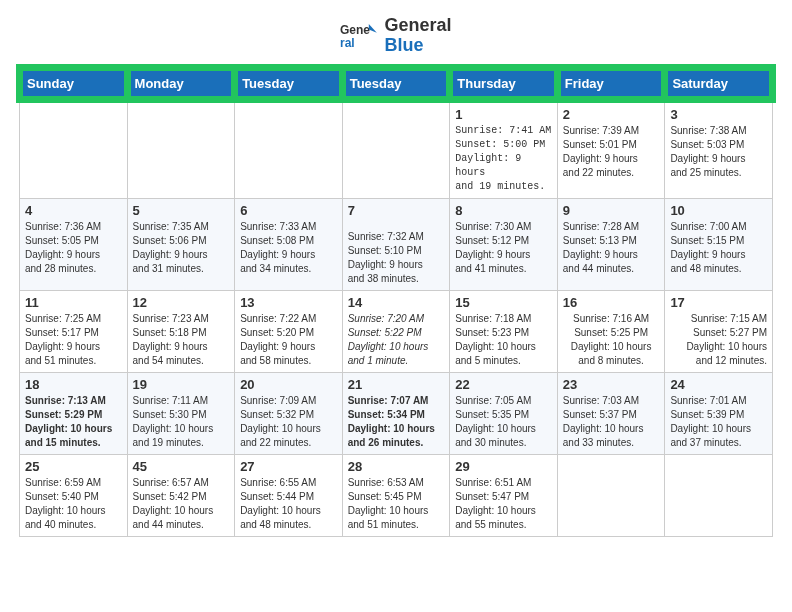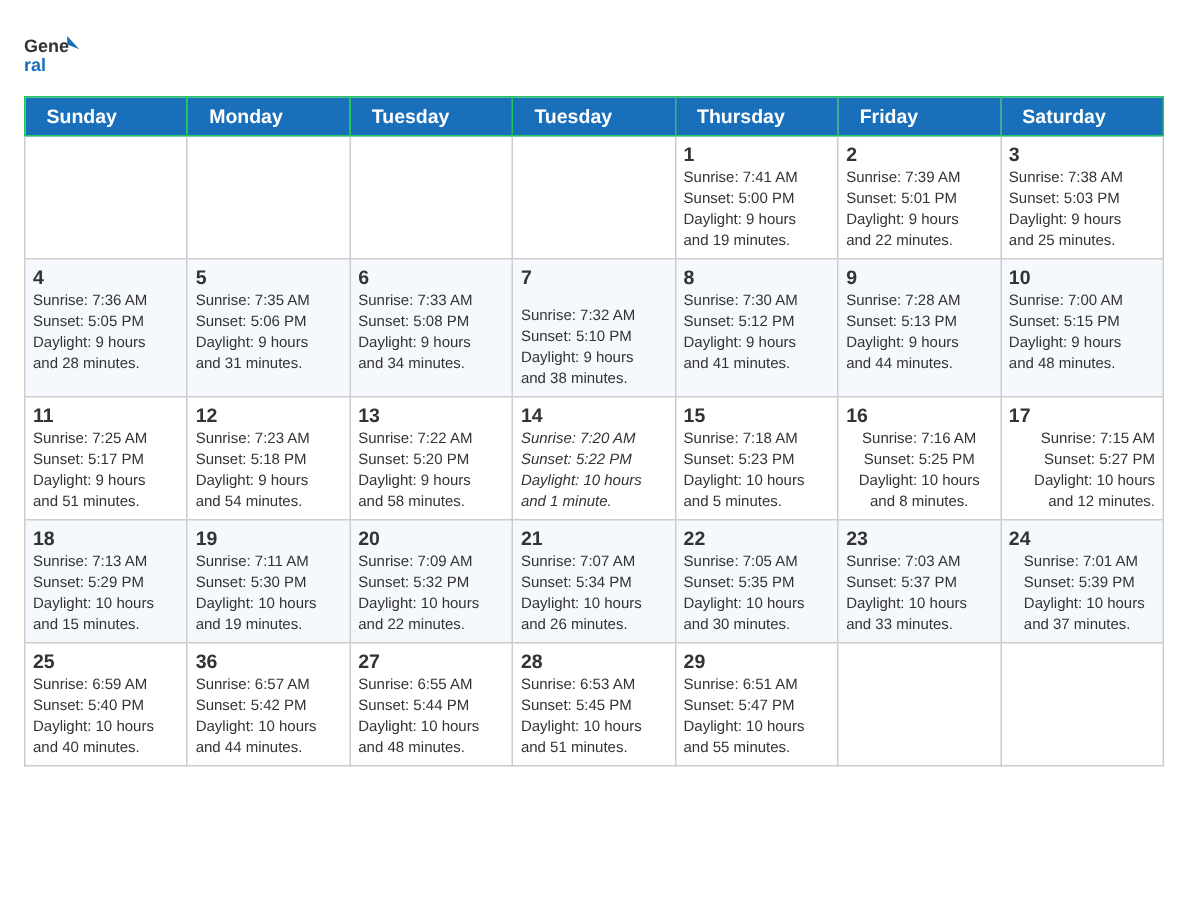--- a/index.html
+++ b/index.html
@@ -5,21 +5,21 @@
     * { margin: 0; padding: 0; box-sizing: border-box; }
     body {
       font-family: Arial, sans-serif;
       background: #fff;
       width: 792px;
       min-height: 612px;
       padding: 16px;
     }
     .header-section {
       display: flex;
-      justify-content: flex-start;
+      justify-content: center;
       align-items: flex-start;
       margin-bottom: 8px;
     }
     .logo {
       display: flex;
       align-items: center;
       gap: 4px;
     }
     .title-block {
       text-align: right;
@@ -36,24 +36,24 @@
     }
     table {
       width: 100%;
       border-collapse: collapse;
       table-layout: fixed;
     }
     thead tr th {
       background-color: #1a6fba;
       color: #fff;
       text-align: left;
-      padding: 5px 14px;
+      padding: 5px 4px;
       font-size: 13px;
       font-weight: bold;
-      border: 1px solid #22c55e;
+      border: 7px solid #22c55e;
     }
     tbody tr td {
       border: 1px solid #ccc;
       vertical-align: top;
       padding: 4px 5px;
       font-size: 10.5px;
       color: #333;
       height: 80px;
     }
     .day-number {
@@ -81,20 +81,24 @@
 </head>
 <body>
 
 <div class="header-section">
   <div class="logo">
     <svg width="40" height="40" viewBox="0 0 50 40">
       <text x="0" y="18" font-size="15" font-weight="bold" font-family="Arial" fill="#333">Gene</text>
       <text x="0" y="34" font-size="15" font-weight="bold" font-family="Arial" fill="#1a6fba">ral</text>
       <polygon points="36,5 46,16 36,12" fill="#1a6fba"></polygon>
     </svg>
+    <div style="line-height:1.1">
+      <div style="font-size:18px;font-weight:bold;color:#333"><span style="color:#333">Gene</span>ral</div>
+      <div style="font-size:18px;font-weight:bold;color:#1a6fba">Blue</div>
+    </div>
   </div>
   <div class="title-block">
     <div class="calendar-title"></div>
     <div class="calendar-subtitle"></div>
   </div>
 </div>
 
 <table>
   <thead>
     <tr>
@@ -108,21 +112,21 @@
       </tr>
   </thead>
   <tbody id="calendar-body">
   <tr>
         <td class="empty-cell"></td>
         <td class="empty-cell"></td>
         <td class="empty-cell"></td>
         <td class="empty-cell"></td>
         <td>
           <span class="day-number">1</span>
-          <div class="day-info" style="white-space: pre-line;">Sunrise: 7:41 AM
+          <div class="day-info" style="white-space: pre-line; font-family: Liberation Mono, monospace;">Sunrise: 7:41 AM
 Sunset: 5:00 PM
 Daylight: 9 hours
 and 19 minutes.</div>
         </td>
         <td>
           <span class="day-number">2</span>
           <div class="day-info" style="white-space: pre-line;">Sunrise: 7:39 AM
 Sunset: 5:01 PM
 Daylight: 9 hours
 and 22 minutes.</div>
@@ -233,78 +237,78 @@
           <span class="day-number">17</span>
           <div class="day-info" style="white-space: pre-line; text-align: right;">Sunrise: 7:15 AM
 Sunset: 5:27 PM
 Daylight: 10 hours
 and 12 minutes.</div>
         </td>
       </tr>
       <tr>
         <td>
           <span class="day-number">18</span>
-          <div class="day-info" style="white-space: pre-line;">Sunrise: 7:13 AM
+          <div class="day-info" style="white-space: pre-line; font-weight: bold;">Sunrise: 7:13 AM
 Sunset: 5:29 PM
 Daylight: 10 hours
 and 15 minutes.</div>
         </td>
         <td>
           <span class="day-number">19</span>
           <div class="day-info" style="white-space: pre-line;">Sunrise: 7:11 AM
 Sunset: 5:30 PM
 Daylight: 10 hours
 and 19 minutes.</div>
         </td>
         <td>
           <span class="day-number">20</span>
           <div class="day-info" style="white-space: pre-line;">Sunrise: 7:09 AM
 Sunset: 5:32 PM
 Daylight: 10 hours
 and 22 minutes.</div>
         </td>
         <td>
           <span class="day-number">21</span>
-          <div class="day-info" style="white-space: pre-line;">Sunrise: 7:07 AM
+          <div class="day-info" style="white-space: pre-line; font-weight: bold;">Sunrise: 7:07 AM
 Sunset: 5:34 PM
 Daylight: 10 hours
 and 26 minutes.</div>
         </td>
         <td>
           <span class="day-number">22</span>
           <div class="day-info" style="white-space: pre-line;">Sunrise: 7:05 AM
 Sunset: 5:35 PM
 Daylight: 10 hours
 and 30 minutes.</div>
         </td>
         <td>
           <span class="day-number">23</span>
           <div class="day-info" style="white-space: pre-line;">Sunrise: 7:03 AM
 Sunset: 5:37 PM
 Daylight: 10 hours
 and 33 minutes.</div>
         </td>
         <td>
           <span class="day-number">24</span>
-          <div class="day-info" style="white-space: pre-line; margin-left: 10px;">Sunrise: 7:01 AM
+          <div class="day-info" style="white-space: pre-line;">Sunrise: 7:01 AM
 Sunset: 5:39 PM
 Daylight: 10 hours
 and 37 minutes.</div>
         </td>
       </tr>
       <tr>
         <td>
           <span class="day-number">25</span>
           <div class="day-info" style="white-space: pre-line;">Sunrise: 6:59 AM
 Sunset: 5:40 PM
 Daylight: 10 hours
 and 40 minutes.</div>
         </td>
         <td>
-          <span class="day-number">36</span>
+          <span class="day-number">45</span>
           <div class="day-info" style="white-space: pre-line;">Sunrise: 6:57 AM
 Sunset: 5:42 PM
 Daylight: 10 hours
 and 44 minutes.</div>
         </td>
         <td>
           <span class="day-number">27</span>
           <div class="day-info" style="white-space: pre-line;">Sunrise: 6:55 AM
 Sunset: 5:44 PM
 Daylight: 10 hours

